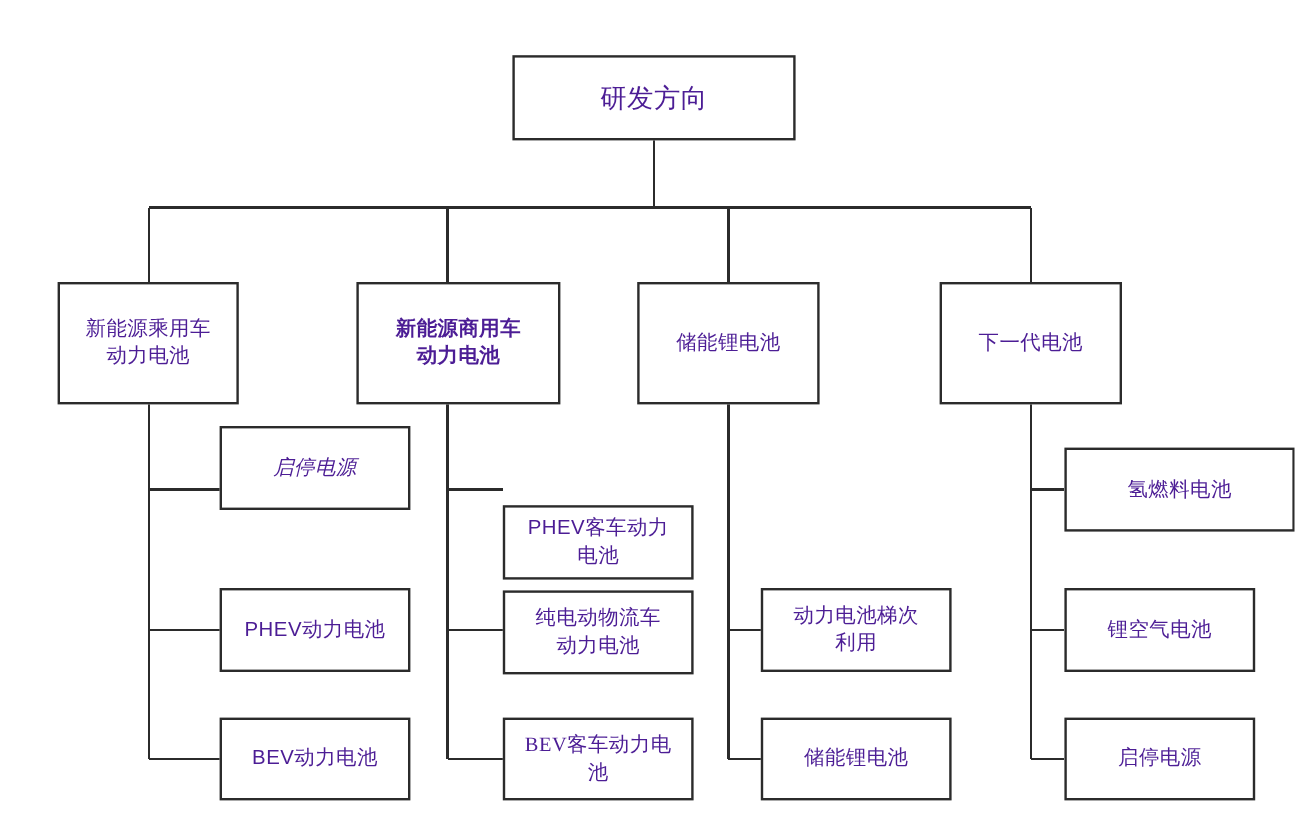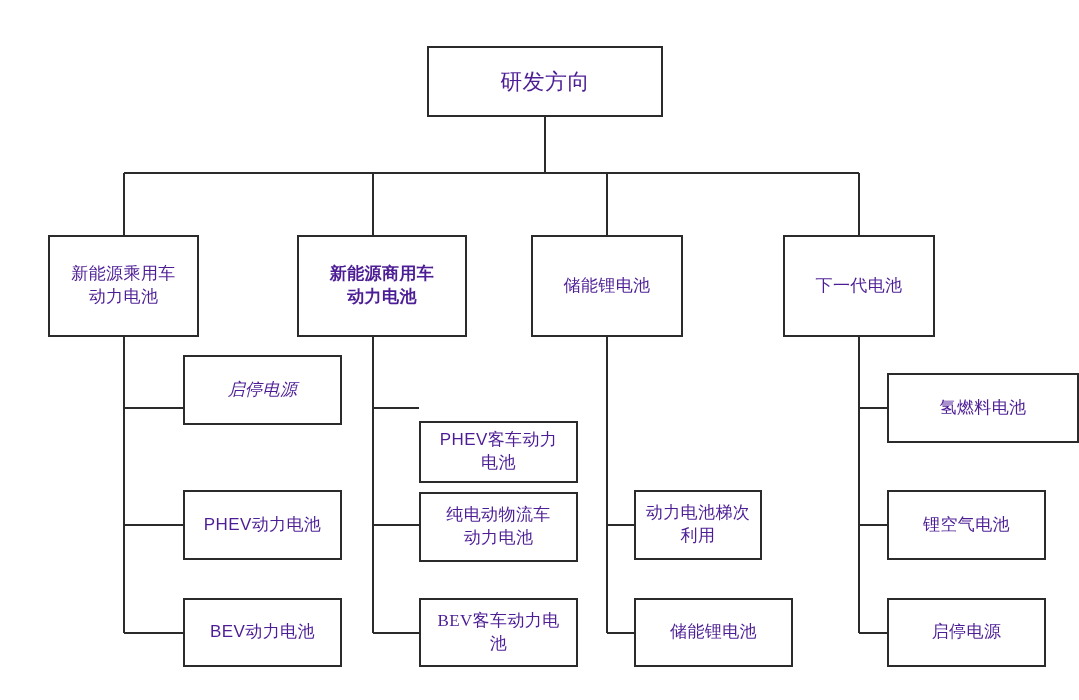--- a/index.html
+++ b/index.html
@@ -89,21 +89,21 @@
       <div class="node node-l3" style="left: 183px; top: 598px; width: 159px; height: 69px; border-color: rgb(43, 43, 43); background: rgb(255, 255, 255);"><span>BEV动力电池</span></div>
       <div class="node node-l2" style="left: 297px; top: 235px; width: 170px; height: 102px; border-color: rgb(43, 43, 43); background: rgb(255, 255, 255); font-weight: bold;"><span>新能源商用车
 动力电池</span></div>
       <div class="node node-l3" style="left: 419px; top: 373px; width: 159px; height: 62px; border-color: rgb(43, 43, 43); background: rgb(255, 255, 255); margin-top: 48px;"><span>PHEV客车动力
 电池</span></div>
       <div class="node node-l3" style="left: 419px; top: 492px; width: 159px; height: 70px; border-color: rgb(43, 43, 43); background: rgb(255, 255, 255);"><span>纯电动物流车
 动力电池</span></div>
       <div class="node node-l3" style="left: 419px; top: 598px; width: 159px; height: 69px; border-color: rgb(43, 43, 43); background: rgb(255, 255, 255); font-family: Liberation Serif, serif;"><span>BEV客车动力电
 池</span></div>
       <div class="node node-l2" style="left: 531px; top: 235px; width: 152px; height: 102px; border-color: rgb(43, 43, 43); background: rgb(255, 255, 255);"><span>储能锂电池</span></div>
-      <div class="node node-l3" style="left: 634px; top: 490px; width: 128px; height: 70px; border-color: rgb(43, 43, 43); background: rgb(255, 255, 255);"><span>动力电池梯次
+      <div class="node node-l3" style="left: 634px; top: 490px; width: 159px; height: 70px; border-color: rgb(43, 43, 43); background: rgb(255, 255, 255);"><span>动力电池梯次
 利用</span></div>
       <div class="node node-l3" style="left: 634px; top: 598px; width: 159px; height: 69px; border-color: rgb(43, 43, 43); background: rgb(255, 255, 255);"><span>储能锂电池</span></div>
       <div class="node node-l2" style="left: 783px; top: 235px; width: 152px; height: 102px; border-color: rgb(43, 43, 43); background: rgb(255, 255, 255);"><span>下一代电池</span></div>
       <div class="node node-l3" style="left: 887px; top: 373px; width: 192px; height: 70px; border-color: rgb(43, 43, 43); background: rgb(255, 255, 255);"><span>氢燃料电池</span></div>
       <div class="node node-l3" style="left: 887px; top: 490px; width: 159px; height: 70px; border-color: rgb(43, 43, 43); background: rgb(255, 255, 255); align-items: center;"><span>锂空气电池</span></div>
       <div class="node node-l3" style="left: 887px; top: 598px; width: 159px; height: 69px; border-color: rgb(43, 43, 43); background: rgb(255, 255, 255);"><span>启停电源</span></div>
     </div>
 </div>
 
 </body></html>

